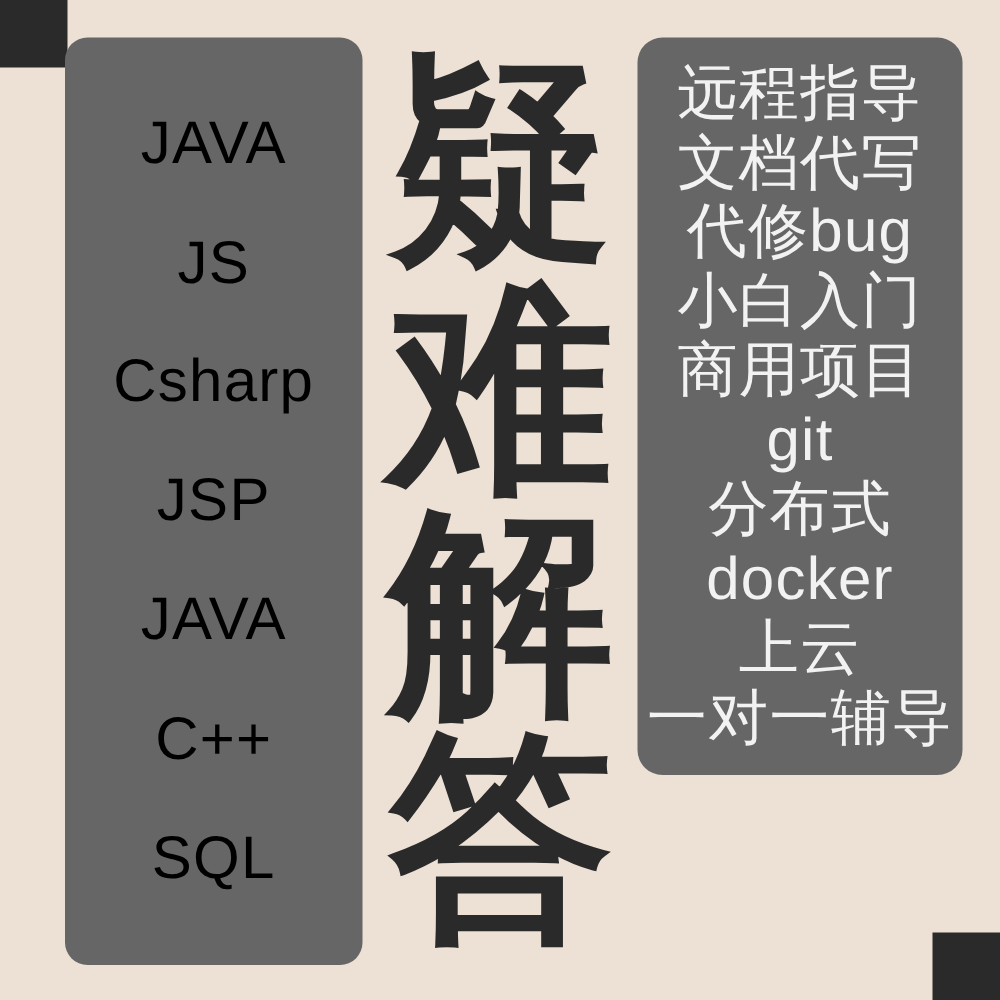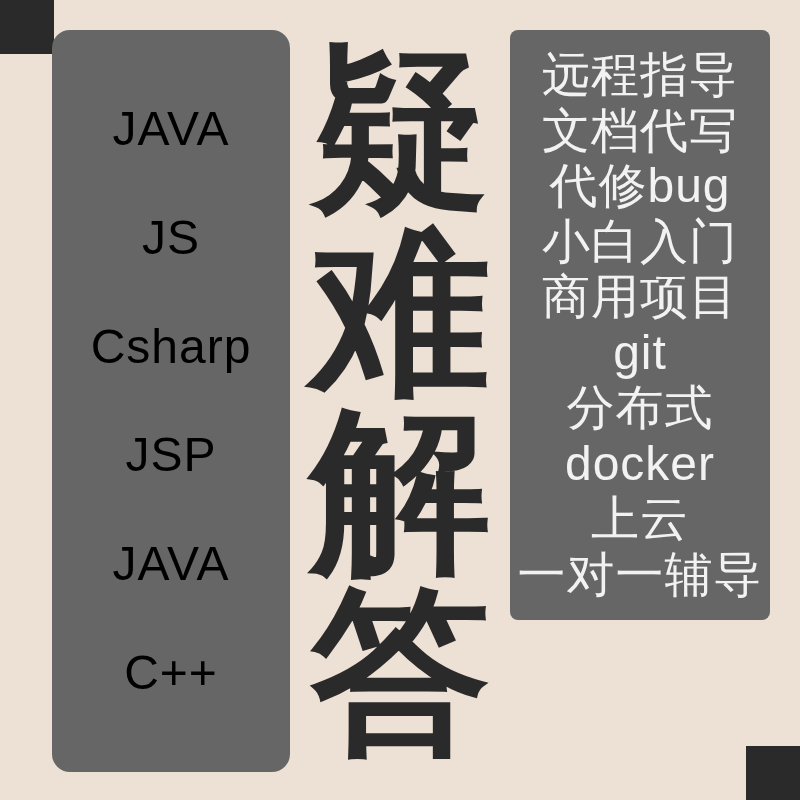--- a/index.html
+++ b/index.html
@@ -62,21 +62,21 @@
     text-align: center;
   }
 
   .right-panel {
     position: absolute;
     right: 30px;
     top: 30px;
     width: 260px;
     height: 590px;
     background: #666666;
-    border-radius: 8px;
+    border-radius: 20px;
     display: flex;
     flex-direction: column;
     justify-content: space-evenly;
     align-items: center;
     padding: 14px 0;
   }
   .right-panel .item {
     color: #f2f2f2;
     font-size: 48px;
     font-weight: 400;
@@ -91,20 +91,21 @@
 <div class="corner-square corner-tl"></div>
 <div class="corner-square corner-br"></div>
 
 <div class="left-panel">
   <div class="item">JAVA</div>
   <div class="item">JS</div>
   <div class="item">Csharp</div>
   <div class="item">JSP</div>
   <div class="item">JAVA</div>
   <div class="item">C++</div>
+  <div class="item">SQL</div>
 </div>
 
 <div class="center-col">
   <div class="big">疑</div>
   <div class="big">难</div>
   <div class="big">解</div>
   <div class="big">答</div>
 </div>
 
 <div class="right-panel">

